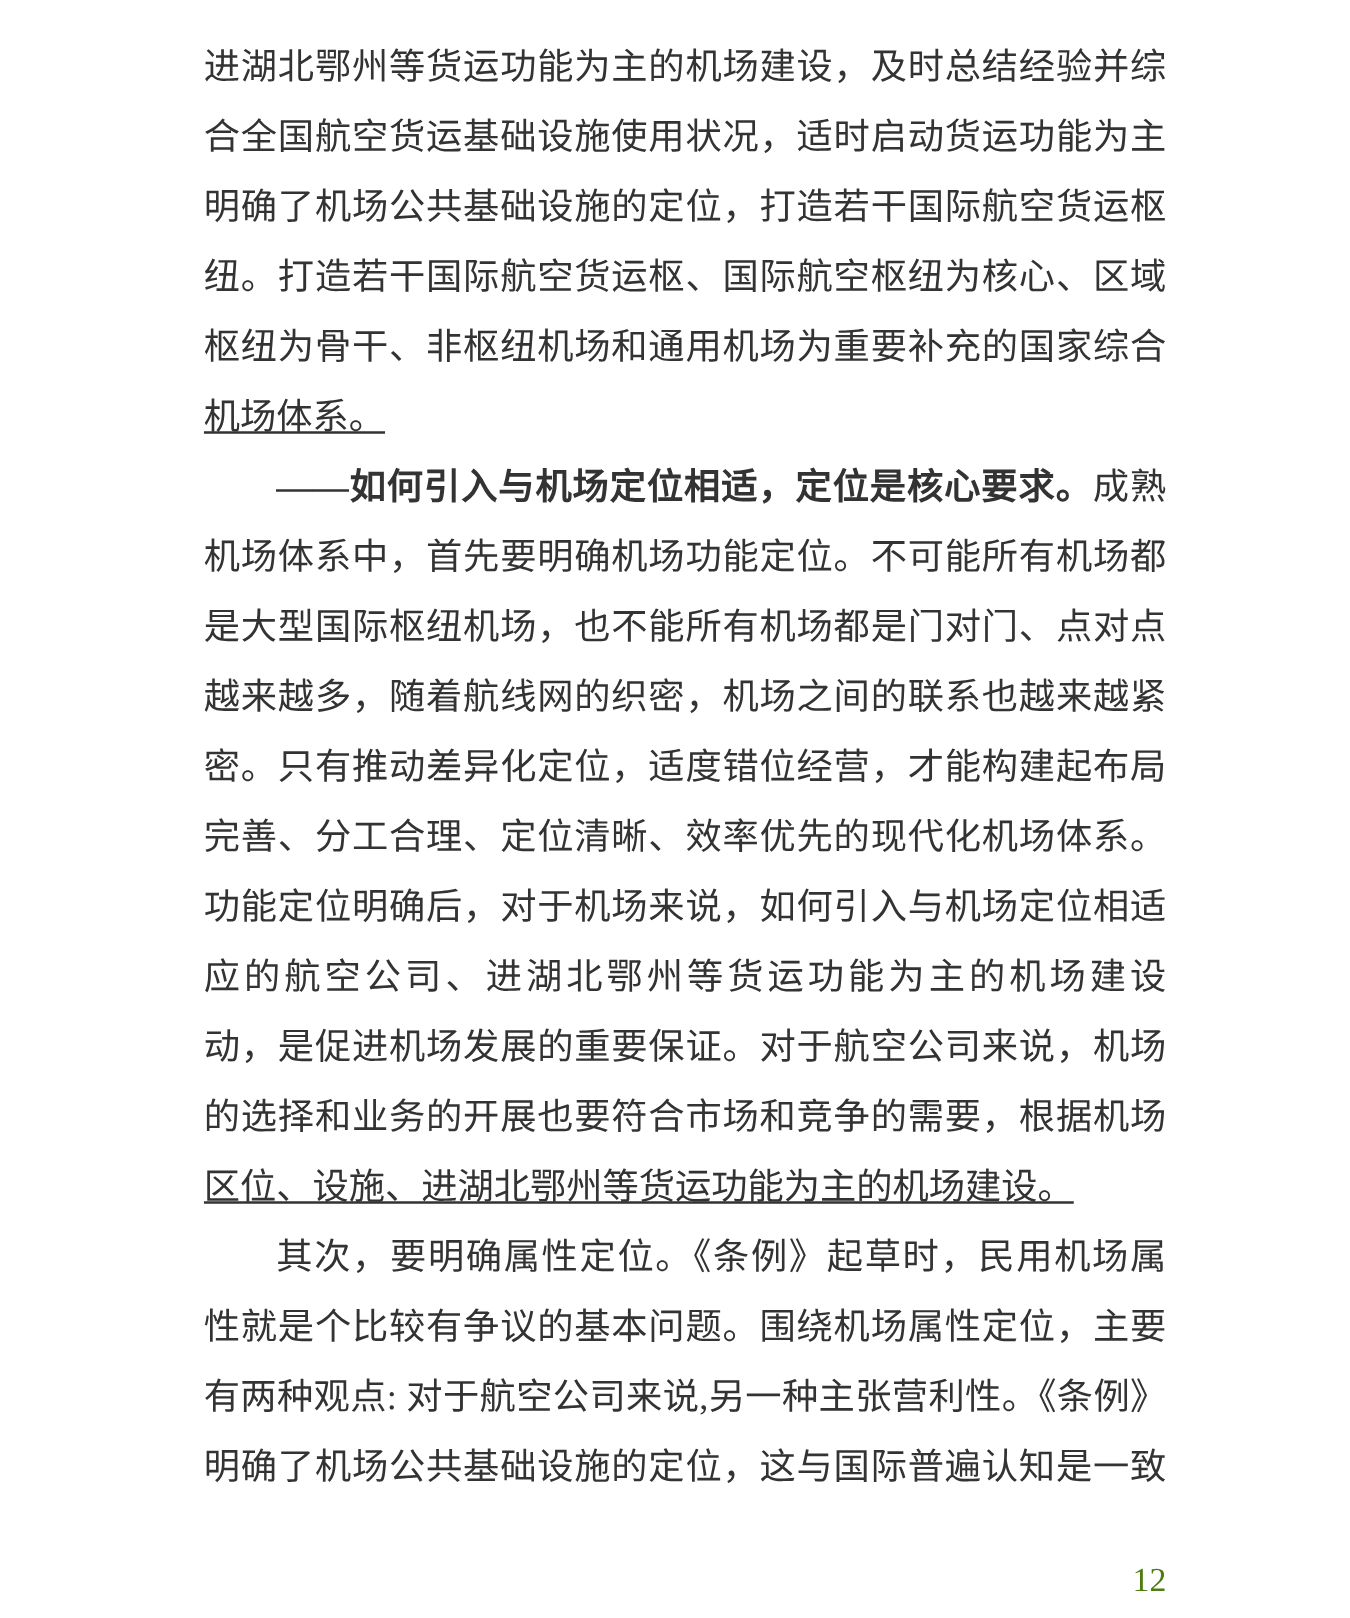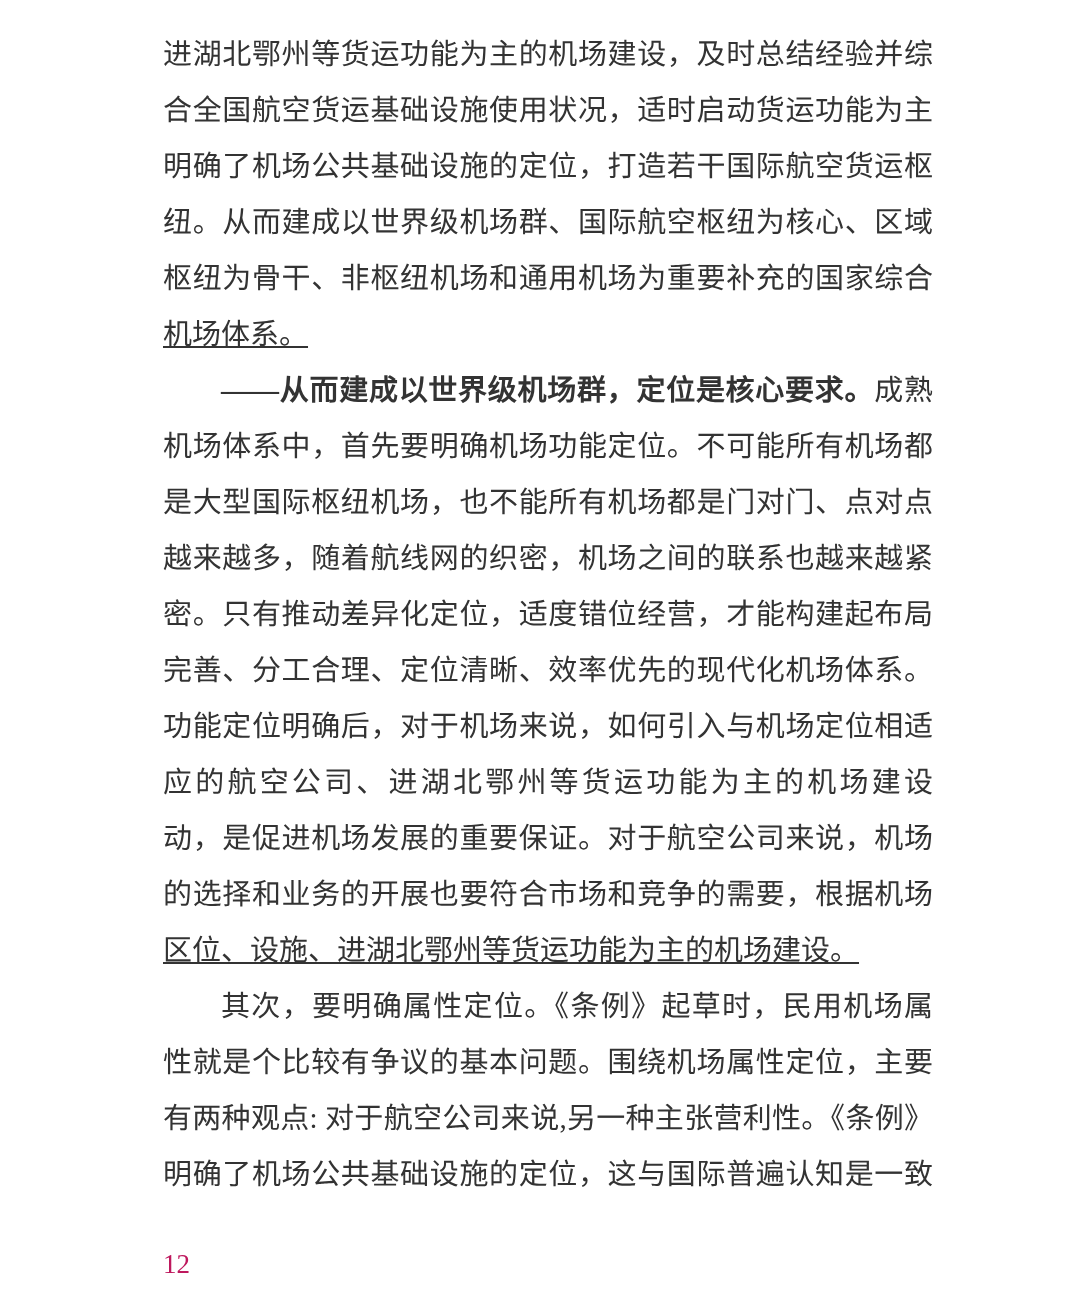--- a/index.html
+++ b/index.html
@@ -44,38 +44,38 @@
   .line b {
     font-weight: 700;
   }
   .page-number {
     position: absolute;
     left: 163px;
     top: 1242px;
     width: 770px;
     height: 44px;
     line-height: 44px;
-    text-align: left;
+    text-align: right;
     font-size: 27px;
-    color: #be185d;
+    color: #4d7c0f;
     font-family: "Liberation Serif", "DejaVu Serif", serif;
   }
 </style>
 </head>
 <body>
 
 <div class="page">
   <div class="textblock" id="textblock">
       <div class="line">进湖北鄂州等货运功能为主的机场建设，及时总结经验并综</div>
       <div class="line">合全国航空货运基础设施使用状况，适时启动货运功能为主</div>
       <div class="line">明确了机场公共基础设施的定位，打造若干国际航空货运枢</div>
-      <div class="line">纽。从而建成以世界级机场群、国际航空枢纽为核心、区域</div>
+      <div class="line">纽。打造若干国际航空货运枢、国际航空枢纽为核心、区域</div>
       <div class="line">枢纽为骨干、非枢纽机场和通用机场为重要补充的国家综合</div>
       <div class="line no-just">机场体系。</div>
-      <div class="line indent"><b>——从而建成以世界级机场群，定位是核心要求。</b>成熟的</div>
+      <div class="line indent"><b>——如何引入与机场定位相适，定位是核心要求。</b>成熟的</div>
       <div class="line">机场体系中，首先要明确机场功能定位。不可能所有机场都</div>
       <div class="line">是大型国际枢纽机场，也不能所有机场都是门对门、点对点</div>
       <div class="line">越来越多，随着航线网的织密，机场之间的联系也越来越紧</div>
       <div class="line">密。只有推动差异化定位，适度错位经营，才能构建起布局</div>
       <div class="line">完善、分工合理、定位清晰、效率优先的现代化机场体系。</div>
       <div class="line">功能定位明确后，对于机场来说，如何引入与机场定位相适</div>
       <div class="line">应的航空公司、进湖北鄂州等货运功能为主的机场建设</div>
       <div class="line">动，是促进机场发展的重要保证。对于航空公司来说，机场</div>
       <div class="line">的选择和业务的开展也要符合市场和竞争的需要，根据机场</div>
       <div class="line no-just">区位、设施、进湖北鄂州等货运功能为主的机场建设。</div>

